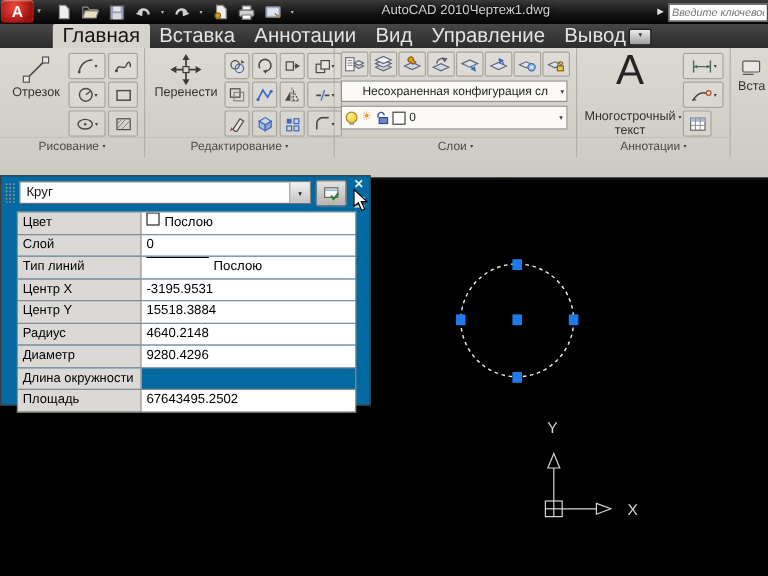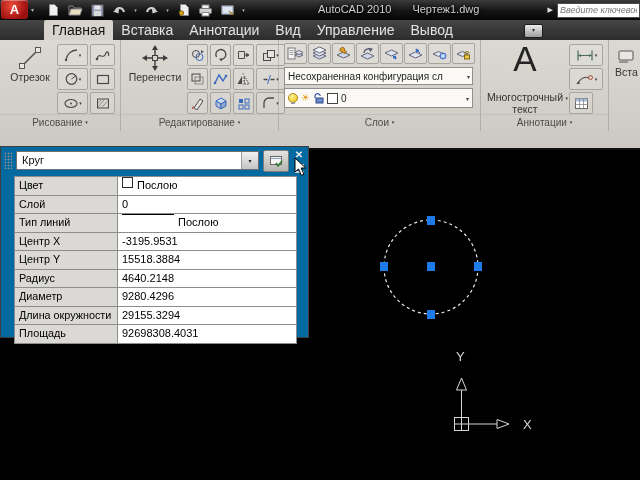--- a/index.html
+++ b/index.html
@@ -11,31 +11,31 @@
   .titlebar{left:0;top:0;width:640px;height:20px;
     background:linear-gradient(#3b3b3b,#151515 55%,#050505)}
   .logo{left:1px;top:0;width:27px;height:19px;border-radius:3px;
     background:radial-gradient(circle at 40% 30%,#ef4a3a,#9c0f0f 72%);
     color:#fff;font-weight:bold;font-size:13px;text-align:center;line-height:19px;
     box-shadow:inset 0 1px 1px rgba(255,255,255,.4)}
   .logo-caret{left:31px;top:7px;color:#aaa;font-size:6px;line-height:6px}
   .qat{left:44px;top:2px;height:16px;display:flex;align-items:center;gap:3px}
   .qbtn{width:19px;height:16px;display:flex;align-items:center;justify-content:center}
   .qcaret{color:#b5b5b5;font-size:5px;width:7px;text-align:center}
-  .wtitle{left:318px;top:3px;display:flex;gap:21px;font-size:11px;color:#cfcfcf;
+  .wtitle{left:318px;top:3px;display:flex;gap:0;font-size:11px;color:#cfcfcf;
     text-shadow:0 0 5px #000,0 1px 2px #000;white-space:nowrap}
   .search{right:0;top:2px;display:flex;align-items:center;gap:4px;height:16px}
   .sgo{color:#e0e0e0;font-size:7px}
   .sinput{width:77px;height:13px;border:1px solid #4a4a4a;background:#fff;
     font-style:italic;font-size:9px;color:#6d6d6d;padding:0 2px;font-family:inherit;outline:none}
 
   
   .tabbar{left:0;top:20px;width:640px;height:20px;background:linear-gradient(#464646,#2c2c2c)}
   .tabs{left:44px;top:0;display:flex;height:20px}
-  .tab{padding:0 8px;font-size:14px;color:#e3e3e3;line-height:20px;white-space:nowrap}
+  .tab{padding:0 8px;font-size:17px;color:#e3e3e3;line-height:20px;white-space:nowrap}
   .tab.active{background:#d6d3cc;color:#141414;border-radius:2px 2px 0 0}
   .ribtoggle{left:524px;top:4px;width:17px;height:12px;border:1px solid #1d1d1d;border-radius:2px;
     background:linear-gradient(#ededed,#9c9c9c);color:#333;font-size:6px;text-align:center;line-height:11px}
 
   
   .ribbon{left:0;top:40px;width:640px;height:110px;
     background:linear-gradient(#dcd9d3,#ccc9c2);border-bottom:2px solid #101010;box-sizing:border-box}
   .panel{position:absolute;top:0;height:91px;border-right:1px solid #b2afa9;box-sizing:border-box}
   .ptitle{position:absolute;left:0;right:0;bottom:0;height:16px;font-size:10px;color:#4c4c4c;
     text-align:center;line-height:15px;border-top:1px solid #c4c1bb;white-space:nowrap}
@@ -43,21 +43,21 @@
   .bigbtn{position:absolute;display:flex;flex-direction:column;align-items:center;
     font-size:10.5px;color:#333;text-align:center}
   .btn{border:1px solid #a7a49e;border-radius:2px;display:flex;align-items:center;
     justify-content:center;box-sizing:border-box;background:rgba(255,255,255,.12)}
   .caret{font-size:5px;color:#3f3f3f}
   .dgrid{left:57px;top:4px;display:grid;grid-template-columns:31px 25px;grid-auto-rows:22px;gap:2px}
   .mgrid{left:66px;top:4px;display:grid;grid-template-columns:21px 21px 21px 29px;grid-auto-rows:22px;gap:2px}
   .lrow{left:5px;top:3px;display:flex;gap:1px}
   .lbtn{width:23px;height:21px}
   .lcombo{left:5px;top:27px;width:189px;height:18px;background:#fbfaf7;border:1px solid #8f8f8f;
-    display:flex;align-items:center;font-size:10px;color:#1e1e1e;padding-left:3px;box-sizing:border-box}
+    display:flex;align-items:center;font-size:10px;color:#1e1e1e;padding-left:17px;box-sizing:border-box}
   .lcombo-text{flex:1;white-space:nowrap;overflow:hidden}
   .lcombo2{left:5px;top:48px;width:189px;height:20px;background:#fbfaf7;border:1px solid #8f8f8f;
     display:flex;align-items:center;gap:3px;font-size:10px;color:#1e1e1e;padding:0 3px;box-sizing:border-box}
   .spacer{flex:1}
   .sun{color:#e09a18;font-size:10px;line-height:10px}
   .bulb{width:8px;height:8px;border-radius:50%;background:radial-gradient(circle at 35% 30%,#fff3a0,#f2cf2e 70%);
     border:1px solid #a8871a;position:relative}
   .bulb:after{content:"";position:absolute;left:2px;top:8px;width:4px;height:2px;background:#9a9a9a}
   .lswatch{width:9px;height:9px;background:#fff;border:1px solid #444}
   .agrid{left:88px;top:4px;display:grid;grid-template-columns:34px;grid-auto-rows:22px;gap:2px}
@@ -536,28 +536,25 @@
         </div>
     </div>
     <div class="prow">
       <div class="plabel">Диаметр</div>
       <div class="pvalue">
           <span>9280.4296</span>
         </div>
     </div>
     <div class="prow">
       <div class="plabel">Длина окружности</div>
-      <div class="pvalue">
-          <span>29155.3294</span>
-        </div>
     </div>
     <div class="prow">
       <div class="plabel">Площадь</div>
       <div class="pvalue">
-          <span>92698308.4031</span>
+          <span>67643495.2502</span>
         </div>
     </div>
   </div>
 </div>
 
 <svg class="abs cursor" width="14" height="20">
   <polygon points="1,1 1,15 4.6,12 7.4,18.4 9.9,17.2 7.1,11 11.8,11" fill="#fff" stroke="#000" stroke-width="1"></polygon>
 </svg>
 
 </body></html>

